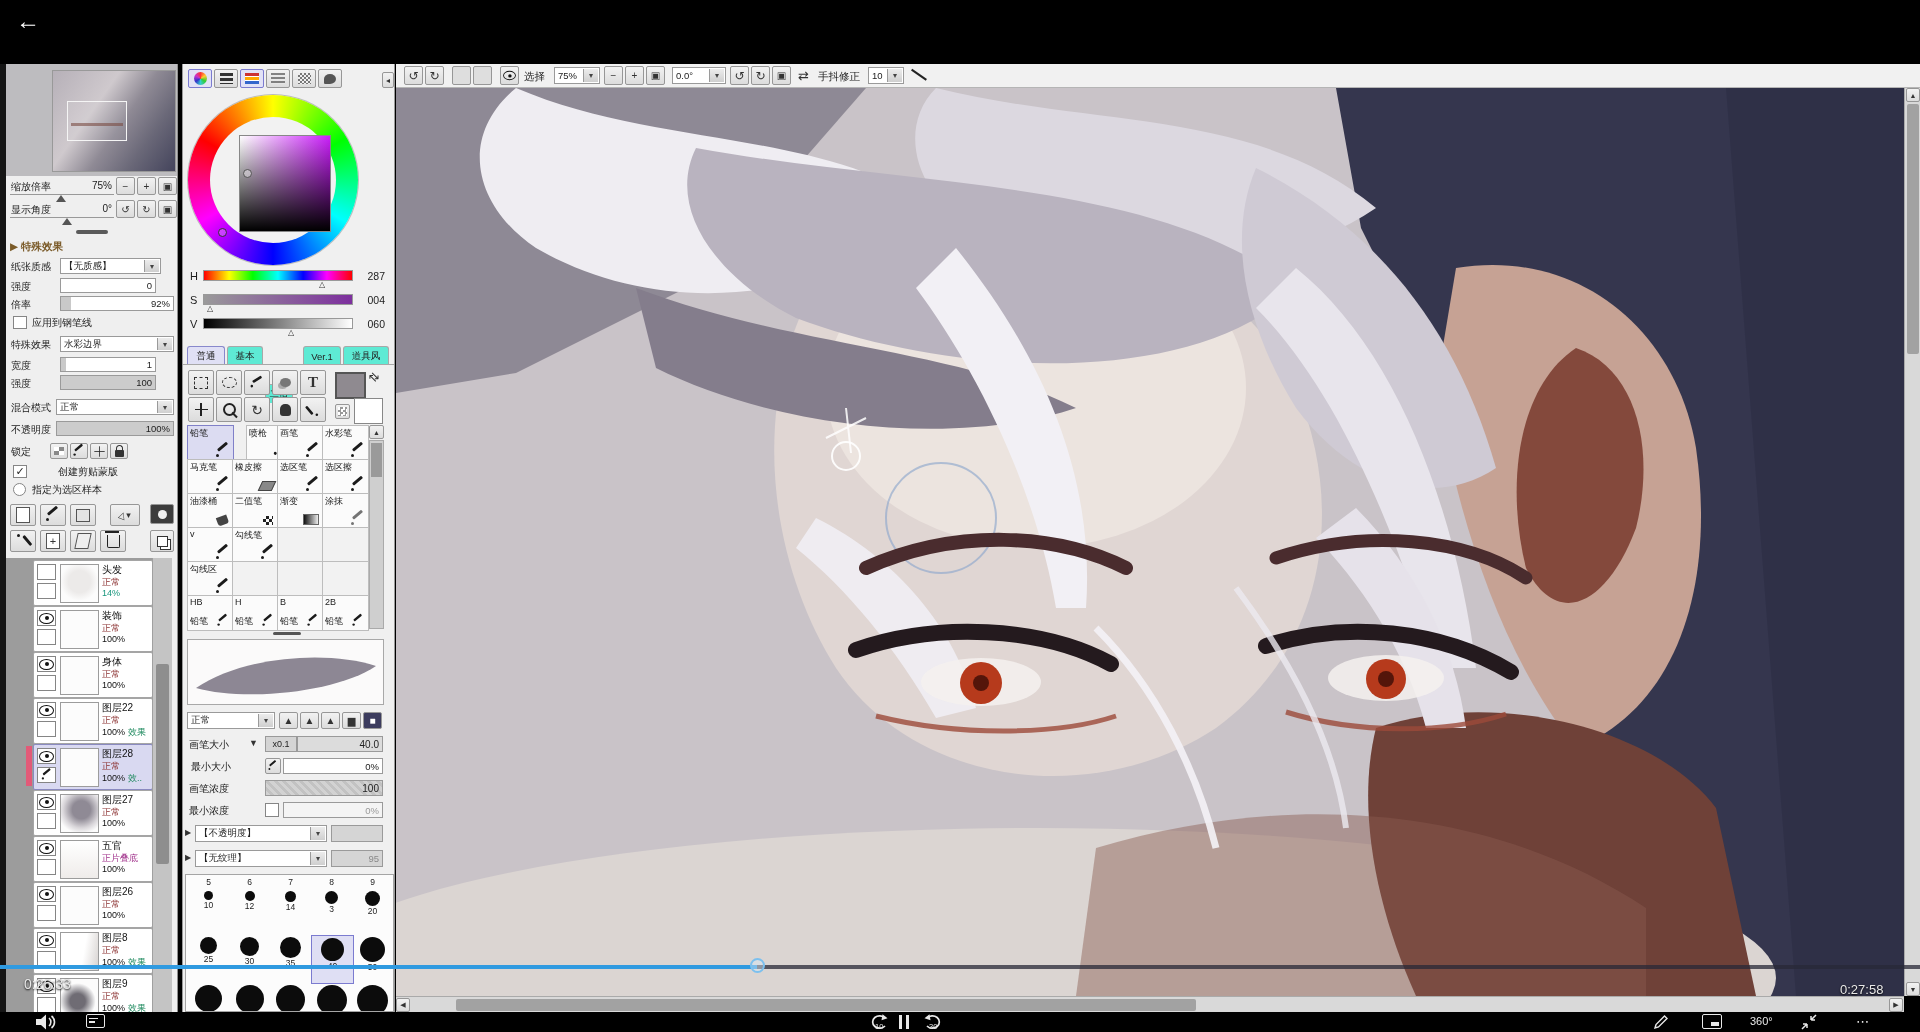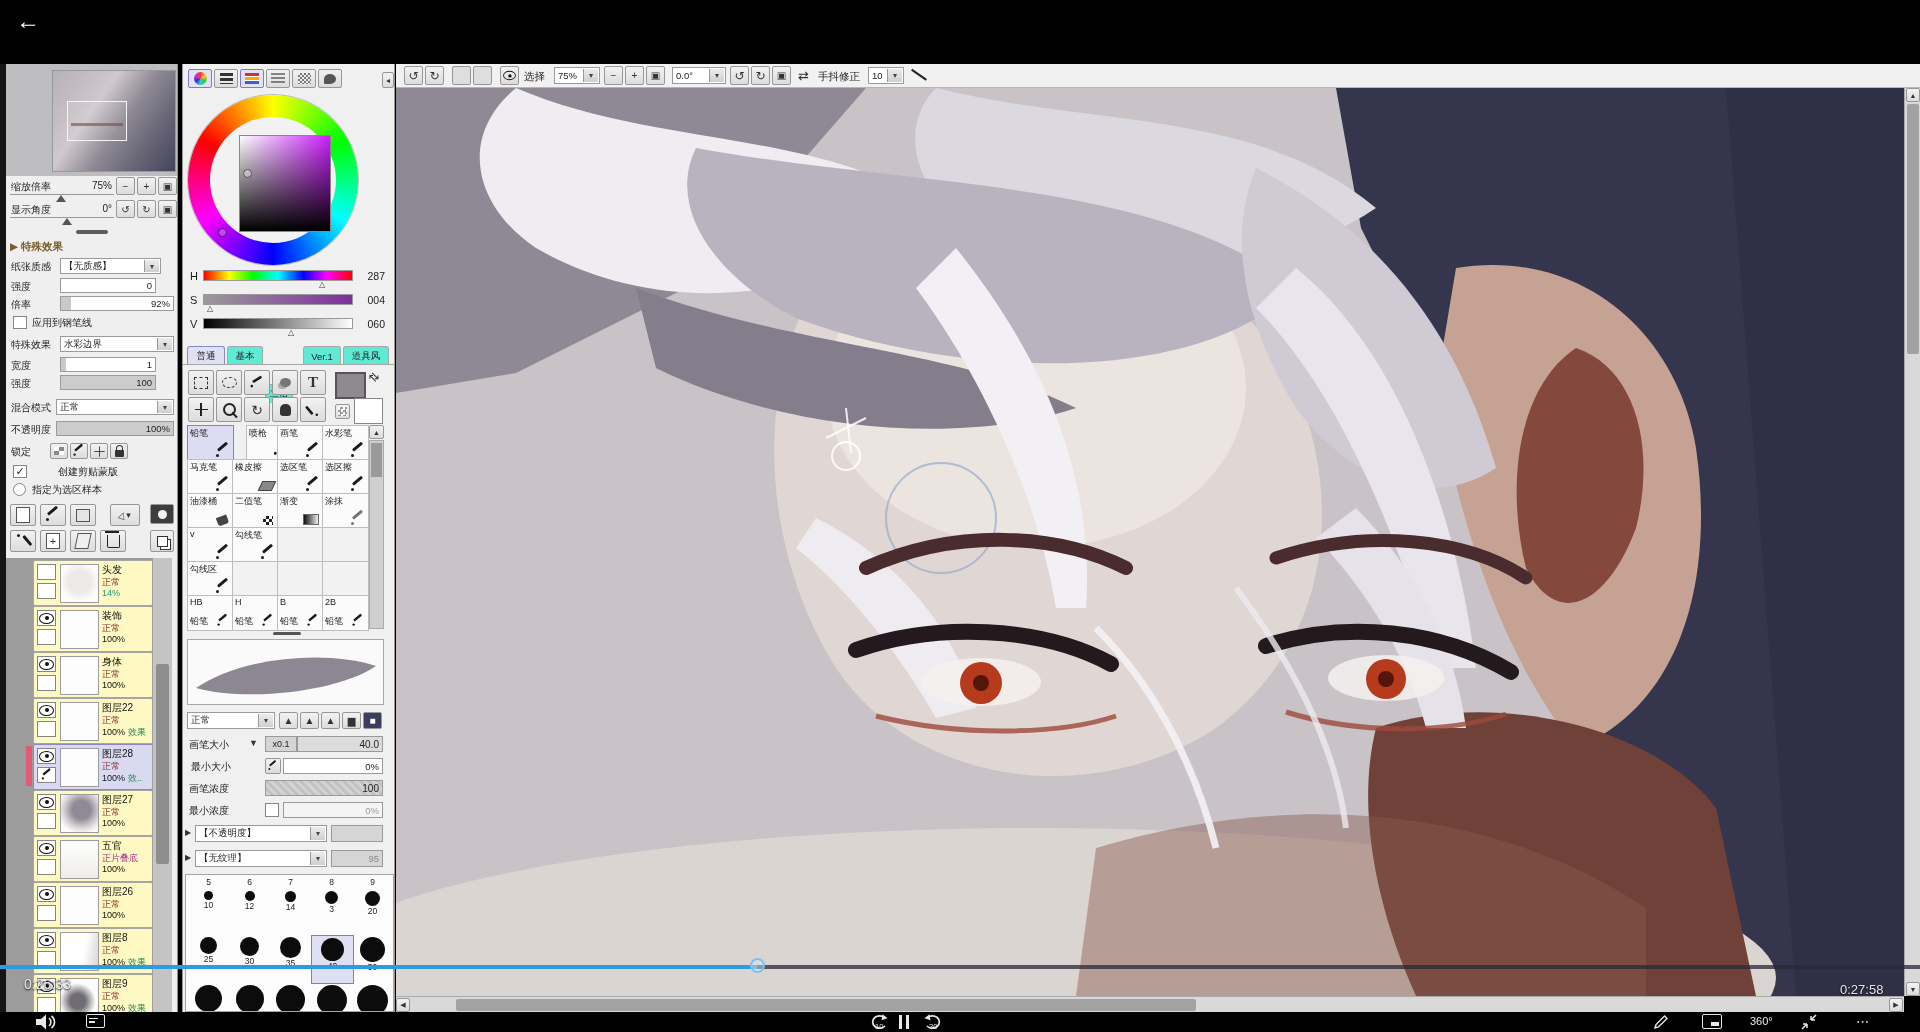--- a/index.html
+++ b/index.html
@@ -17,21 +17,21 @@
     border-left:1px solid #9a9a9a;display:flex;align-items:center;justify-content:center;font-size:8px;color:#444;}
   .lbl{font-size:10px;color:#1c1c1c;white-space:nowrap;}
   .cbx{background:#fff;border:1px solid #858585;box-sizing:border-box;display:flex;align-items:center;justify-content:center;}
   .tri{width:0;height:0;border-left:5px solid transparent;border-right:5px solid transparent;border-bottom:7px solid #555;}
   .pic{position:relative;width:16px;height:16px;flex:0 0 auto;}
   .pic::before{content:"";position:absolute;left:3px;top:6px;width:12px;height:3.2px;background:#1b1b1b;
     border-radius:1px;transform:rotate(-40deg);transform-origin:left center;}
   .pic::after{content:"";position:absolute;left:1px;top:11px;width:3px;height:3px;background:#1b1b1b;border-radius:50%;}
   .eyeic{width:13px;height:9px;border:1.5px solid #111;border-radius:55%;position:relative;}
   .eyeic::after{content:"";position:absolute;left:50%;top:50%;width:4px;height:4px;margin:-2px 0 0 -2px;background:#111;border-radius:50%;}
-  .lrow{position:absolute;left:27px;width:118px;height:44px;background:#fef9c3;border:1px solid #a5a5a5;border-radius:2px;}
+  .lrow{position:absolute;left:27px;width:118px;height:44px;background:#ffffff;border:1px solid #a5a5a5;border-radius:2px;}
   .lrow .nm{position:absolute;left:68px;top:2px;font-size:10px;color:#111;}
   .lrow .bl{position:absolute;left:68px;top:15px;font-size:9px;color:#8b3030;}
   .lrow .op{position:absolute;left:68px;top:27px;font-size:9px;color:#111;}
   .lrow .thumb{position:absolute;left:26px;top:3px;width:37px;height:37px;background:#fcfcfc;border:1px solid #9c9c9c;}
   .suf{color:#1f8a5f;margin-left:3px;}
   .bcell{position:absolute;width:45px;height:34px;background:#fbfbfb;border:1px solid #bdbdbd;font-size:9px;color:#222;}
   .bcell .bl2{position:absolute;left:2px;top:1px;}
   .bcell .pic{position:absolute;right:2px;bottom:1px;}
   .scell{position:absolute;width:41px;height:47px;text-align:center;}
   .scell .dot{border-radius:50%;background:#0c0c0c;margin:2px auto 0;}

